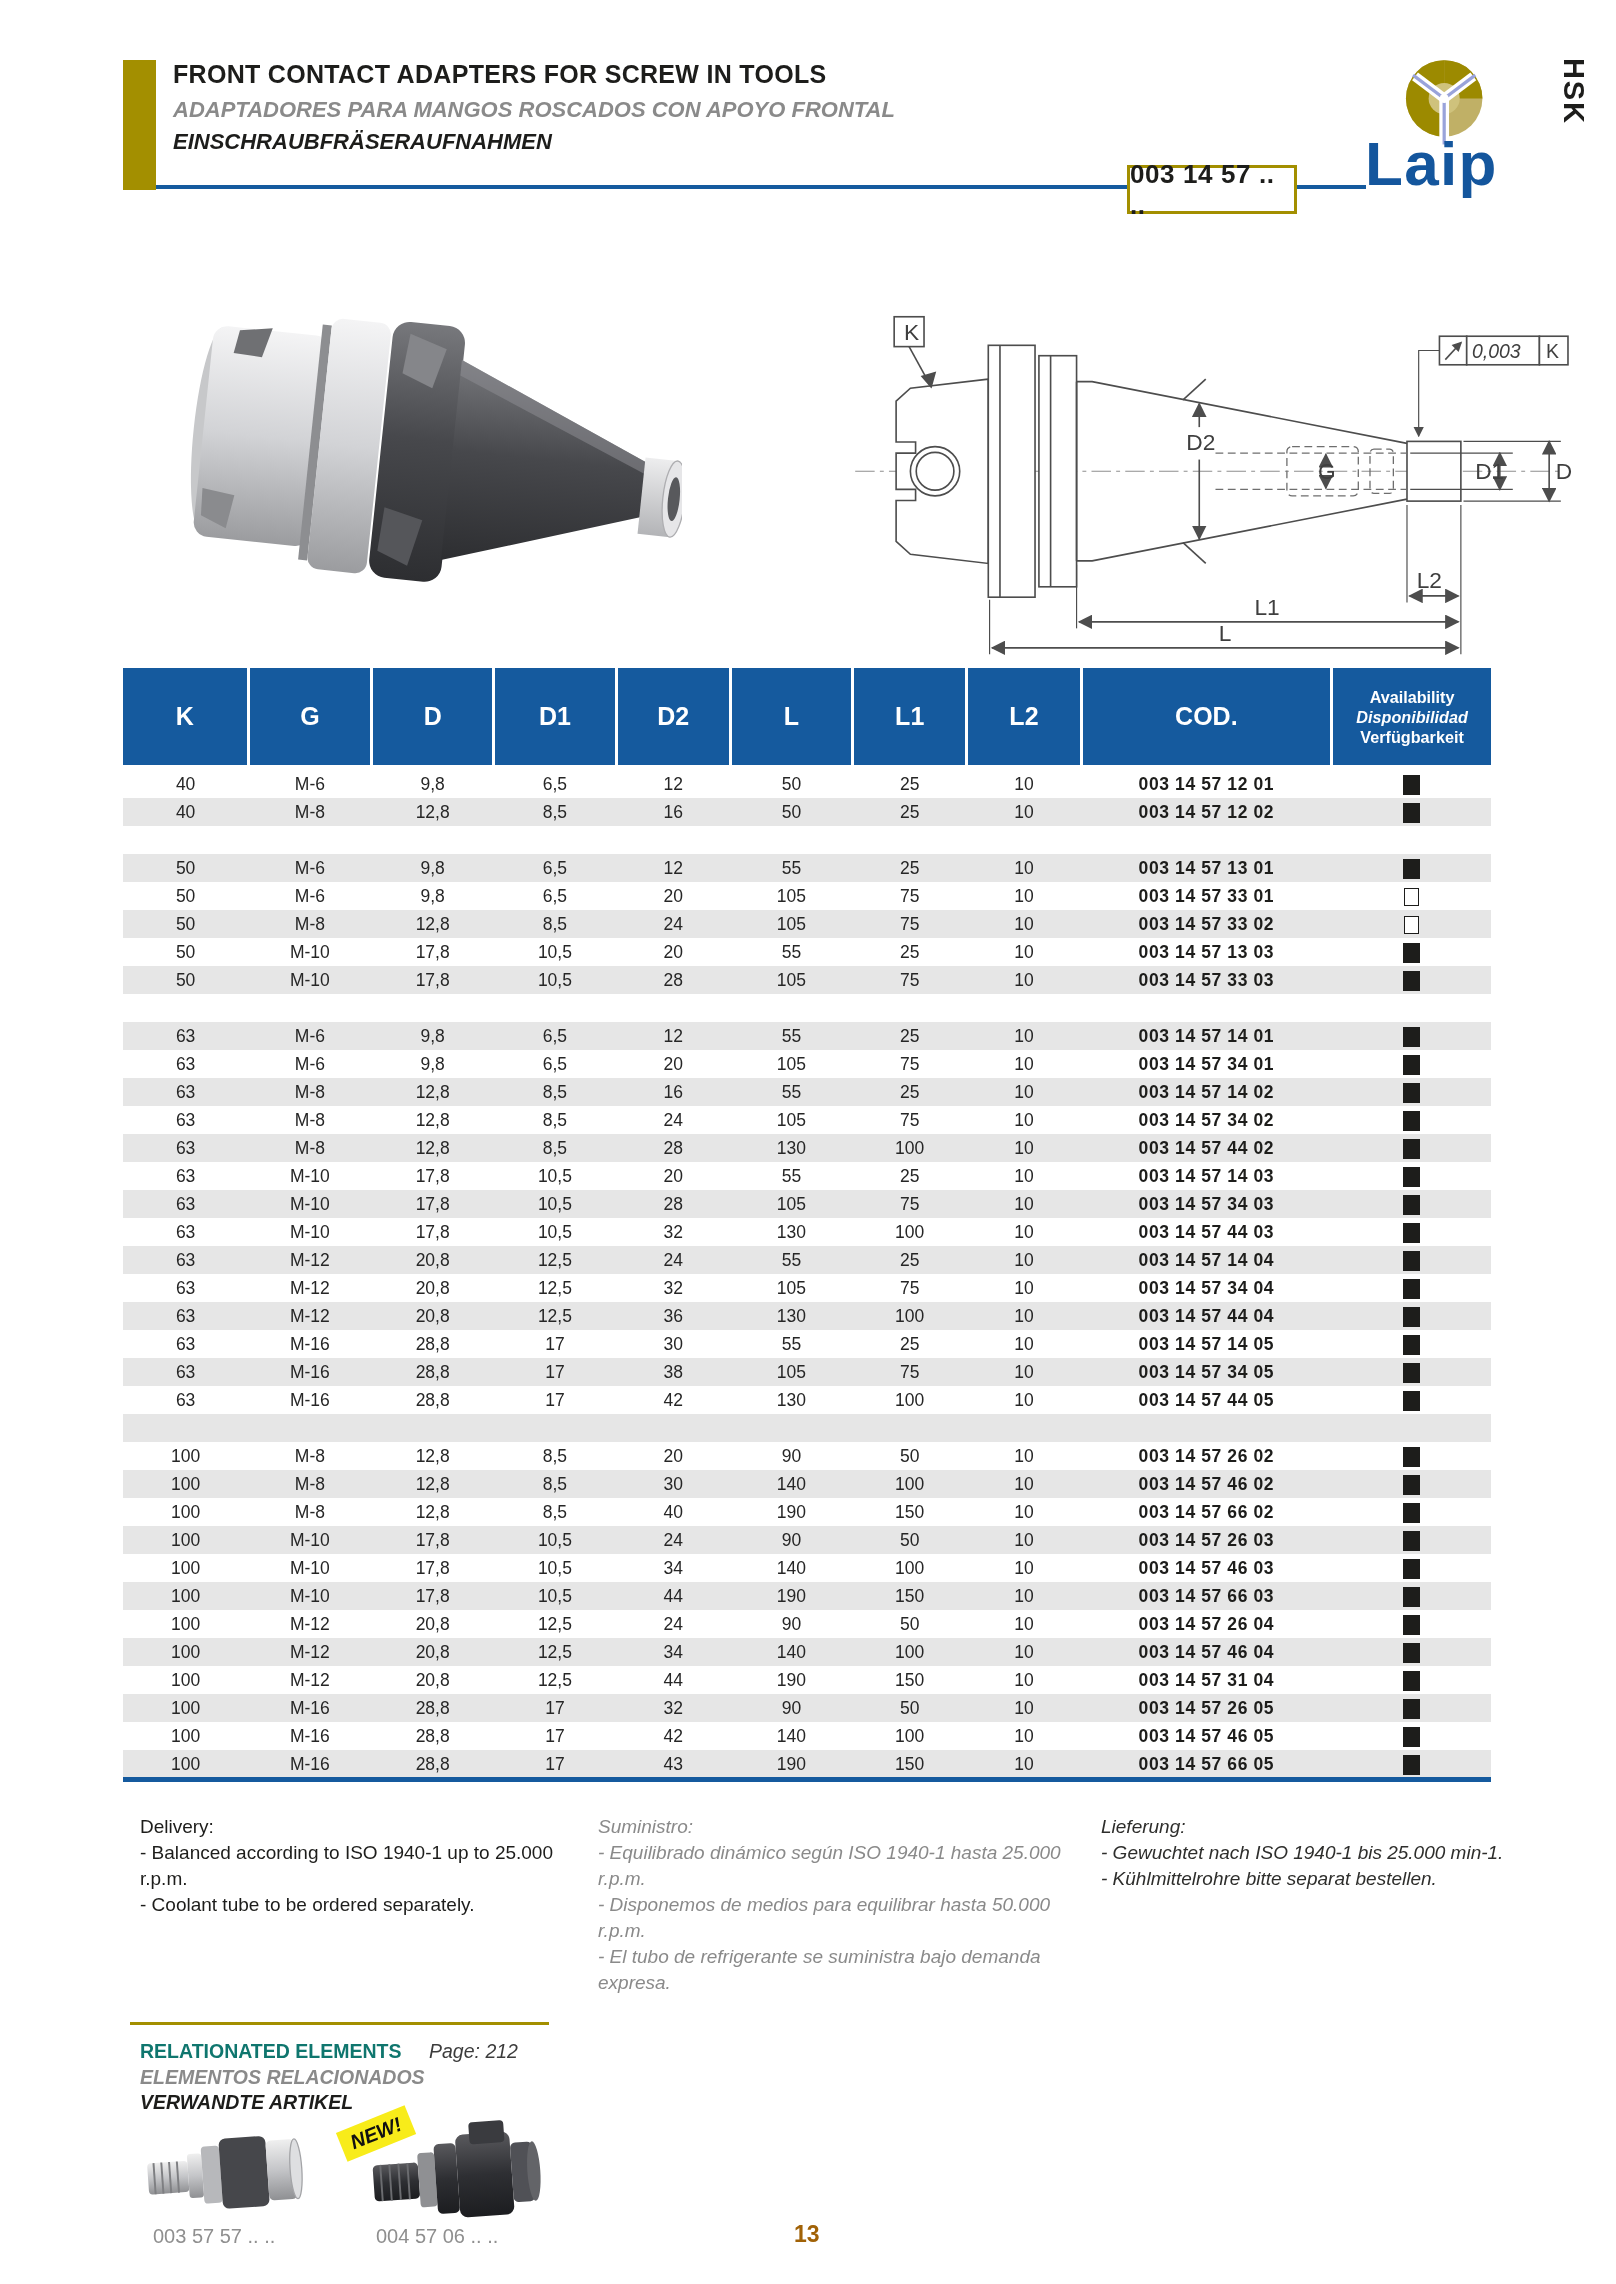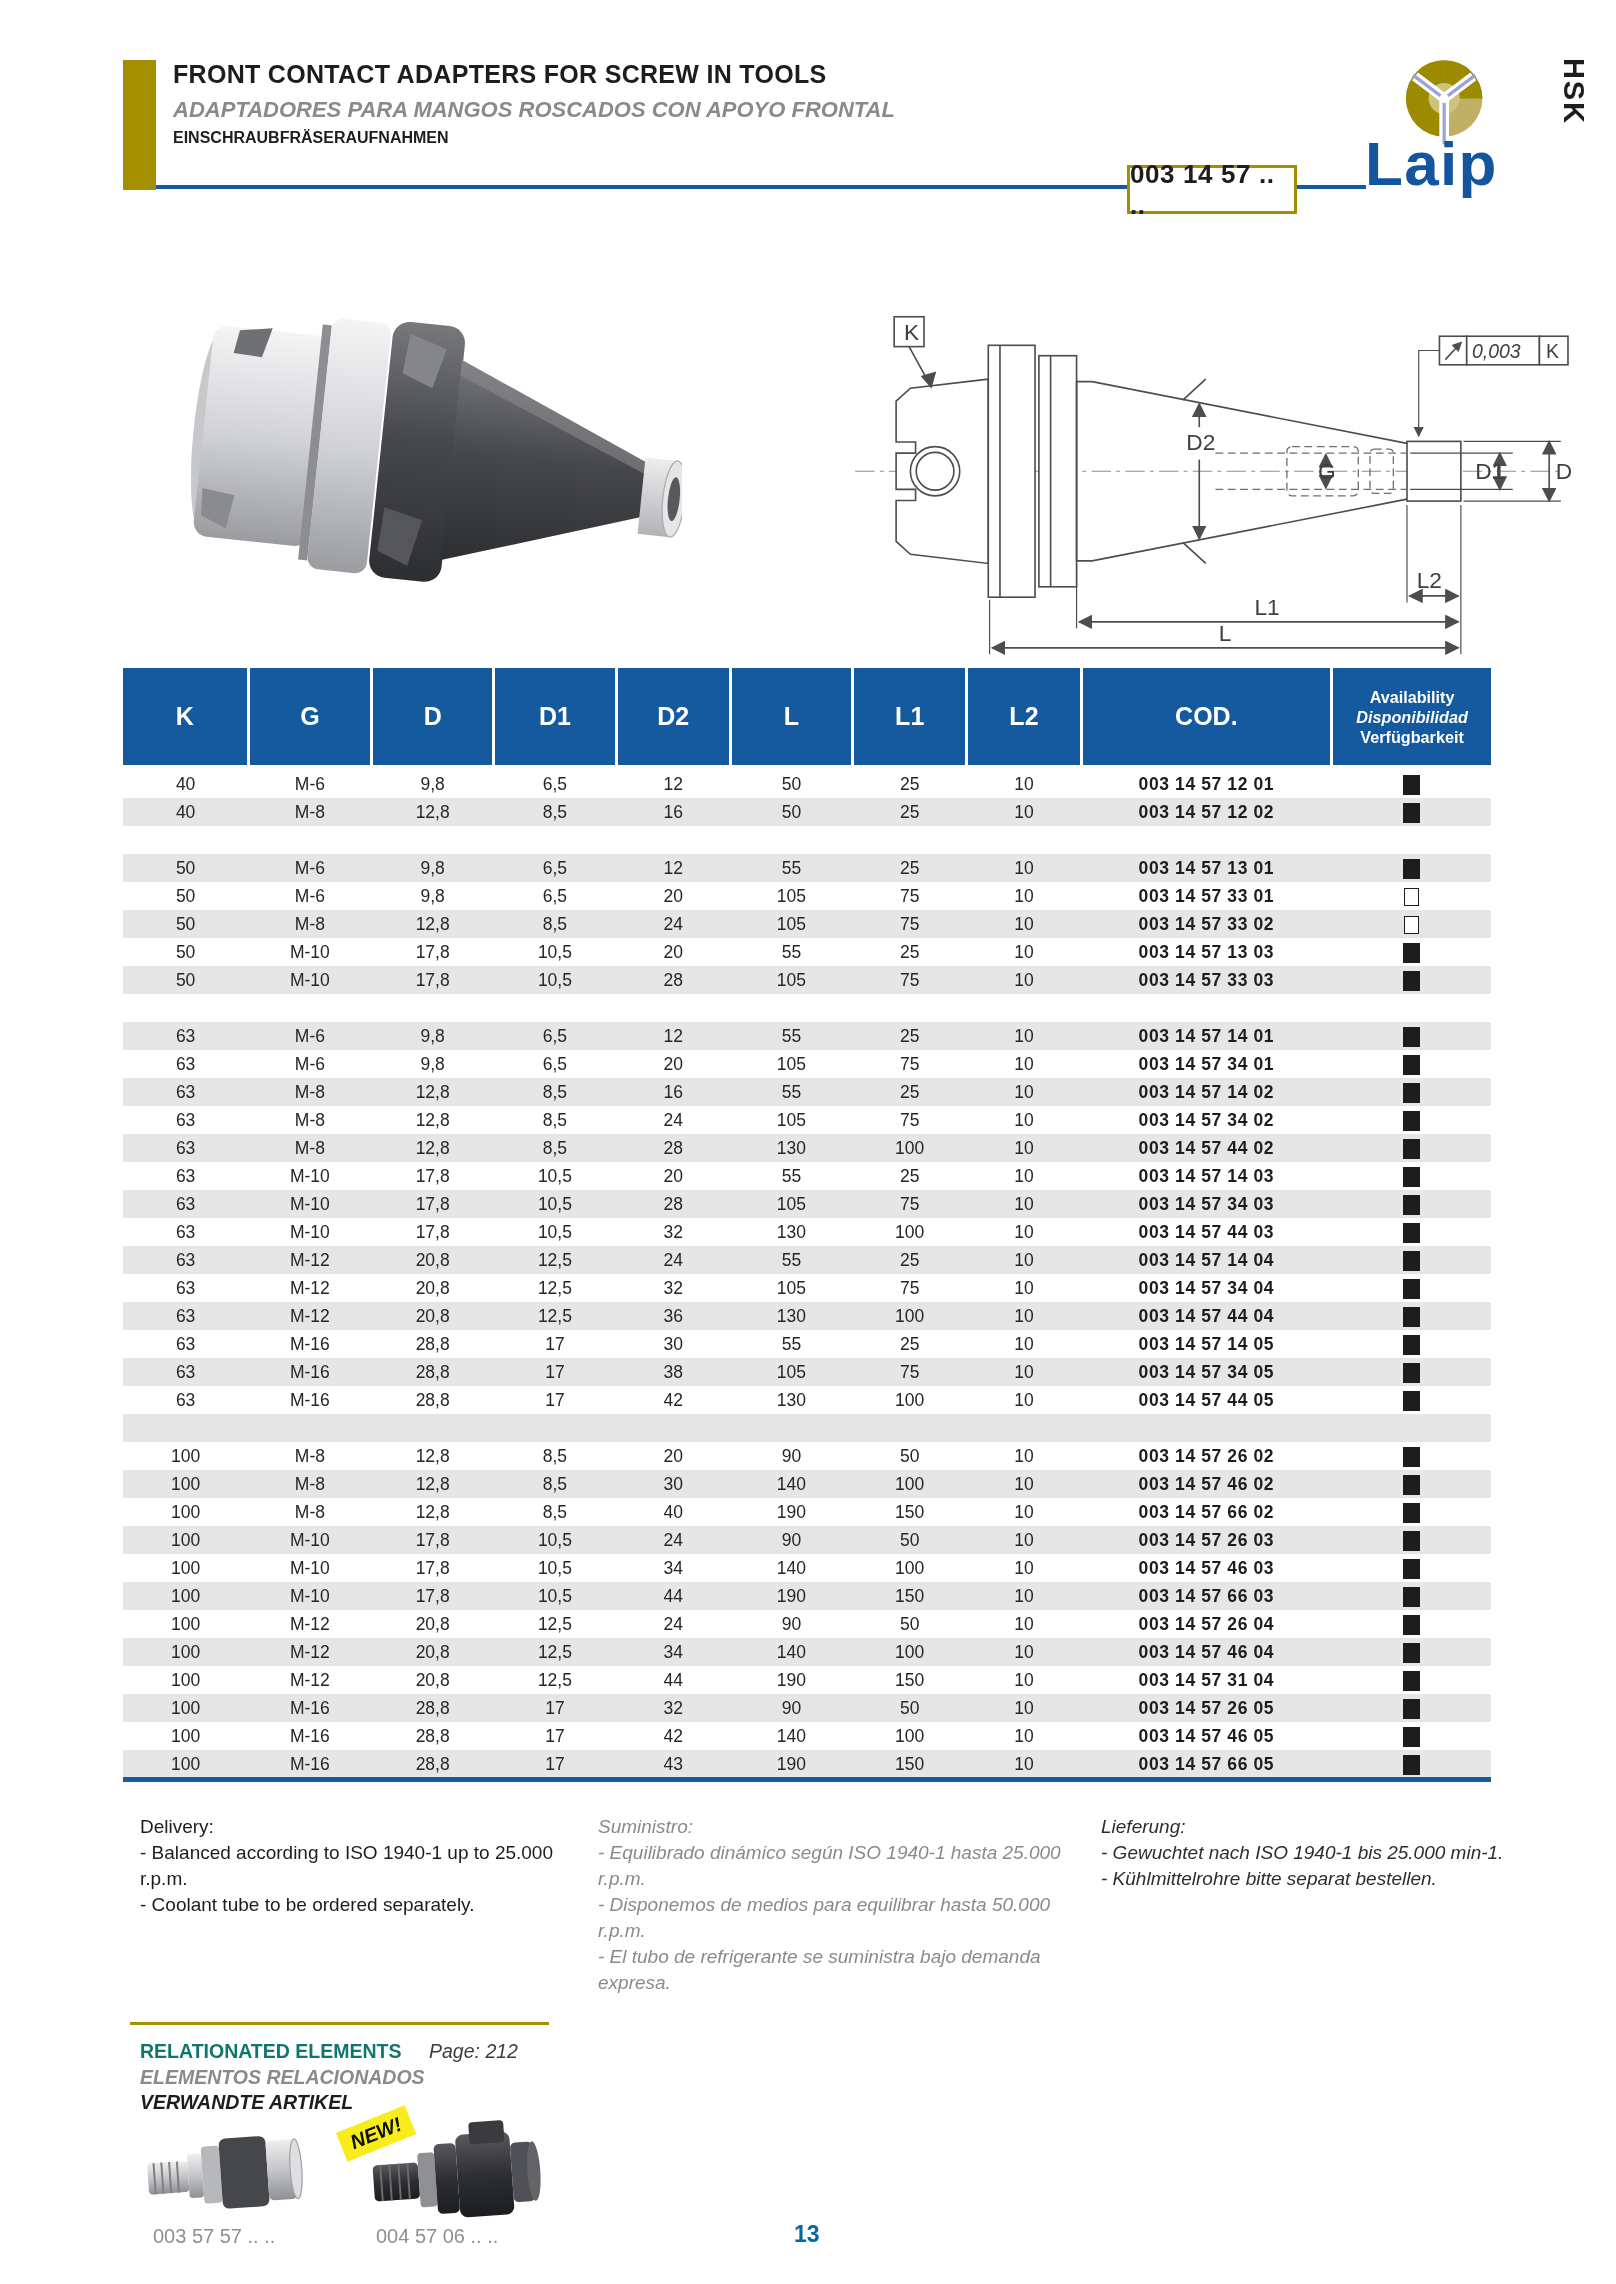--- a/index.html
+++ b/index.html
@@ -5,21 +5,21 @@
   html,body{margin:0;padding:0;background:#ffffff;}
   .page{
     position:relative;width:1616px;height:2284px;background:#ffffff;overflow:hidden;
     font-family:"Liberation Sans","DejaVu Sans",sans-serif;color:#1d1d1b;
   }
   
   .gold-bar{position:absolute;left:123px;top:60px;width:32.5px;height:130px;background:#a38f00;}
   .titles{position:absolute;left:173px;top:60px;width:975px;}
   .title-en{font-size:25px;font-weight:700;color:#1d1d1b;letter-spacing:0.3px;}
   .title-es{font-size:22px;font-weight:700;font-style:italic;color:#8a8a8a;margin-top:7.8px;}
-  .title-de{font-size:16px;font-weight:700;color:#1d1d1b;margin-top:6.5px;}
+  .title-de{font-size:22px;font-weight:700;font-style:italic;color:#1d1d1b;margin-top:6.5px;}
   .blue-line{position:absolute;left:156px;top:185px;width:1210px;height:3.9px;background:#155a9e;}
   .code-box{
     position:absolute;left:1127px;top:165px;width:164px;height:43px;background:#fff;
     border:3.2px solid #a38f00;display:flex;align-items:center;justify-content:center;
     font-size:26px;font-weight:700;color:#1d1d1b;letter-spacing:0.6px;z-index:2;
   }
   .logo{position:absolute;left:1339px;top:58px;width:195px;height:149px;}
   .logo-icon{position:absolute;left:65px;top:0px;}
   .logo-text{position:absolute;left:26px;top:70px;font-size:62px;font-weight:700;color:#14569d;letter-spacing:1.3px;}
   .hsk-tag{
@@ -66,21 +66,21 @@
   .rel-title-es{position:absolute;left:140px;top:2066px;font-size:19.5px;font-weight:700;font-style:italic;color:#8a8a8a;}
   .rel-title-de{position:absolute;left:140px;top:2091px;font-size:19.5px;font-weight:700;font-style:italic;color:#1d1d1b;}
   .thumb1{position:absolute;left:140px;top:2120px;}
   .thumb2{position:absolute;left:361px;top:2109px;}
   .new-badge{
     position:absolute;left:339px;top:2118px;background:#f8ec1a;color:#111;
     font-weight:700;font-style:italic;font-size:20px;padding:3.9px 10.4px;transform:rotate(-22deg);z-index:3;
   }
   .rel-code-1{position:absolute;left:153px;top:2225px;font-size:20px;color:#8f8f8f;}
   .rel-code-2{position:absolute;left:376px;top:2225px;font-size:20px;color:#8f8f8f;}
-  .page-number{position:absolute;left:794px;top:2221px;font-size:23px;font-weight:700;color:#0369a1;text-align:right;}
+  .page-number{position:absolute;left:794px;top:2221px;font-size:23px;font-weight:700;color:#a16207;text-align:right;}
 </style>
 </head>
 <body>
 
 <div class="page">
 
   <div class="gold-bar"></div>
   <div class="titles">
     <div class="title-en">FRONT CONTACT ADAPTERS FOR SCREW IN TOOLS</div>
     <div class="title-es">ADAPTADORES PARA MANGOS ROSCADOS CON APOYO FRONTAL</div>

